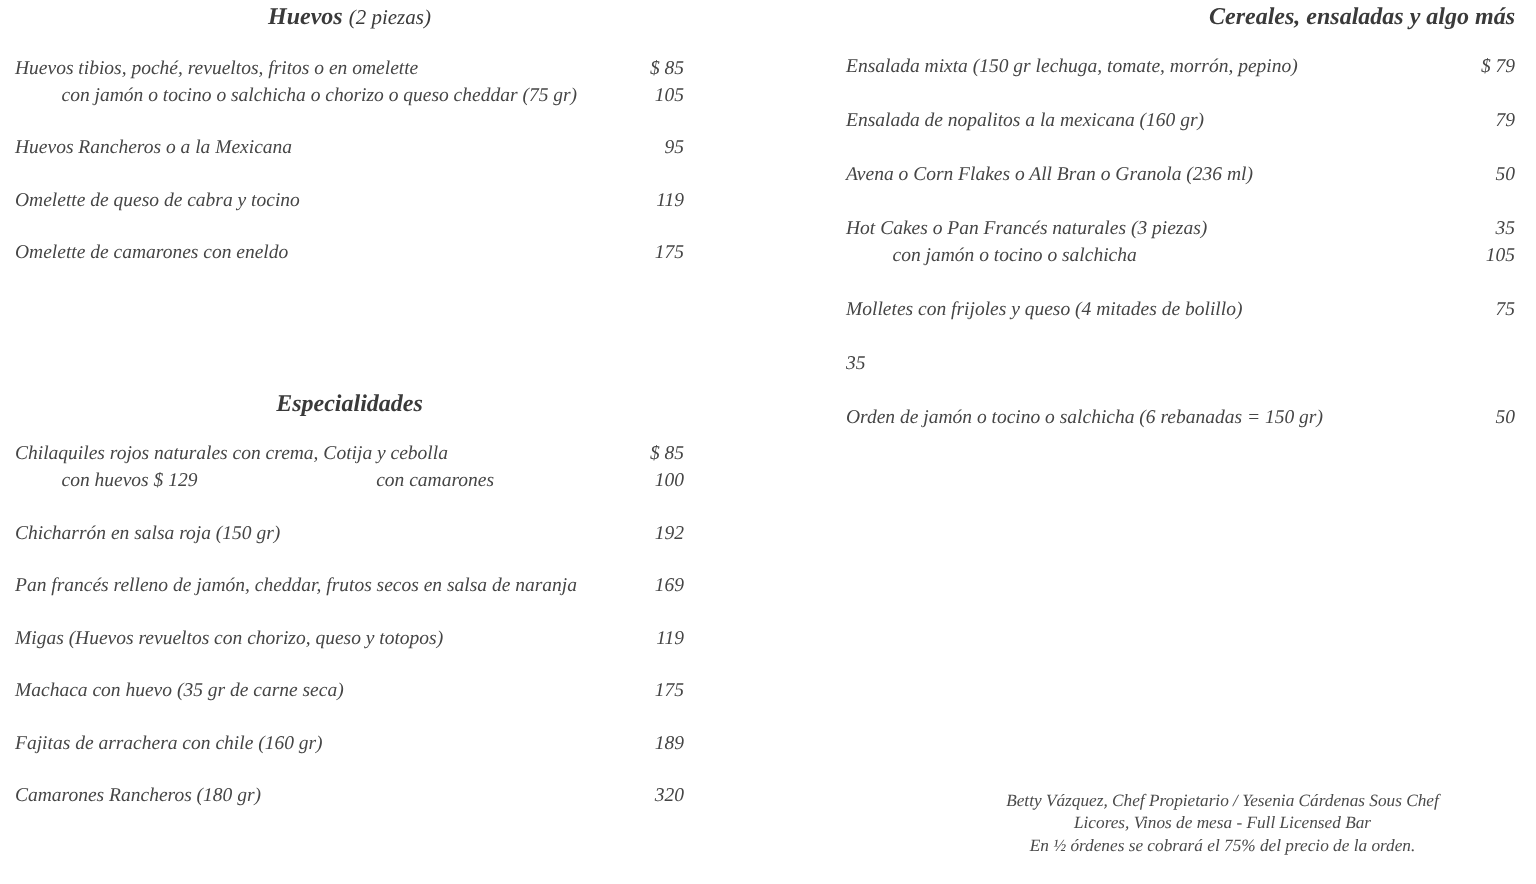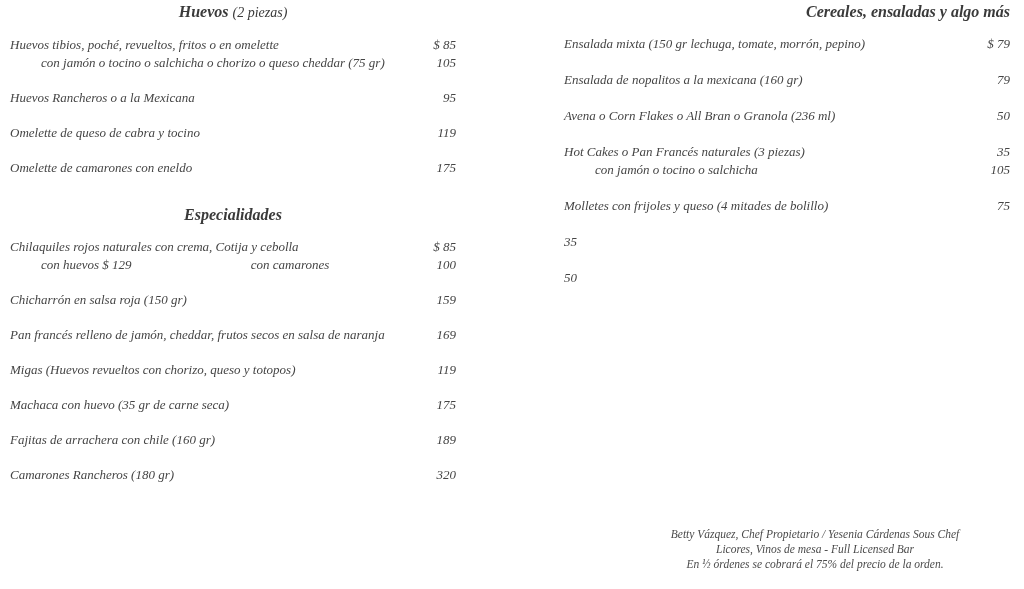--- a/index.html
+++ b/index.html
@@ -24,21 +24,21 @@
     font-size: 16px;
     font-weight: bold;
     text-align: center;
     margin: 2px 0 13px 0;
     line-height: 20px;
     color: #3a3a3a;
   }
   .sec-title .light { font-weight: normal; font-size: 14px; }
   .sec-title.align-right { text-align: right; }
 
-  .sec-especialidades { margin-top: 29px; }
+  .sec-especialidades { margin-top: 84px; }
 
   .row {
     display: flex;
     justify-content: space-between;
     align-items: baseline;
     font-size: 13px;
     line-height: 17px;
     margin-bottom: 18px;
   }
   .col-right .row { margin-bottom: 19px; font-style: italic; }
@@ -103,21 +103,21 @@
         <span class="nm">Chilaquiles rojos naturales con crema, Cotija y cebolla</span>
         <span class="pr">$ 85</span>
       </div>
       <div class="row sub">
         <span class="nm">con huevos $ 129</span>
         <span class="mid">con camarones</span>
         <span class="pr">100</span>
       </div>
       <div class="row">
         <span class="nm">Chicharrón en salsa roja (150 gr)</span>
-        <span class="pr">159</span>
+        <span class="pr">192</span>
       </div>
       <div class="row">
         <span class="nm">Pan francés relleno de jamón, cheddar, frutos secos en salsa de naranja</span>
         <span class="pr">169</span>
       </div>
       <div class="row">
         <span class="nm">Migas (Huevos revueltos con chorizo, queso y totopos)</span>
         <span class="pr">119</span>
       </div>
       <div class="row">
@@ -164,20 +164,21 @@
         <span class="pr">105</span>
       </div>
       <div class="row">
         <span class="nm">Molletes con frijoles y queso (4 mitades de bolillo)</span>
         <span class="pr">75</span>
       </div>
       <div class="row">
         <span class="pr">35</span>
       </div>
       <div class="row">
+        <span class="nm">Orden de jamón o tocino o salchicha (6 rebanadas = 150 gr)</span>
         <span class="pr">50</span>
       </div>
     </div>
 
   </div>
 
   <div class="footer">
     <div>Betty Vázquez, Chef Propietario / Yesenia Cárdenas Sous Chef</div>
     <div>Licores, Vinos de mesa - Full Licensed Bar</div>
     <div>En ½ órdenes se cobrará el 75% del precio de la orden.</div>

